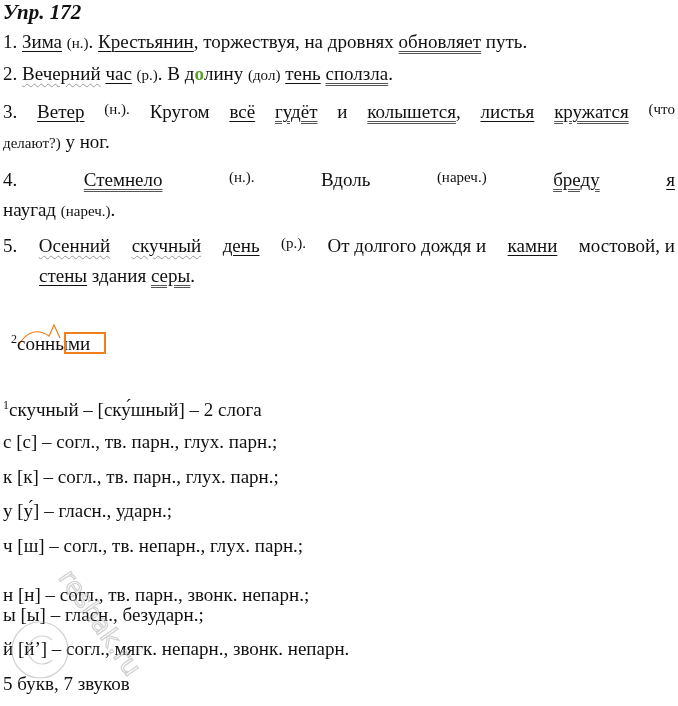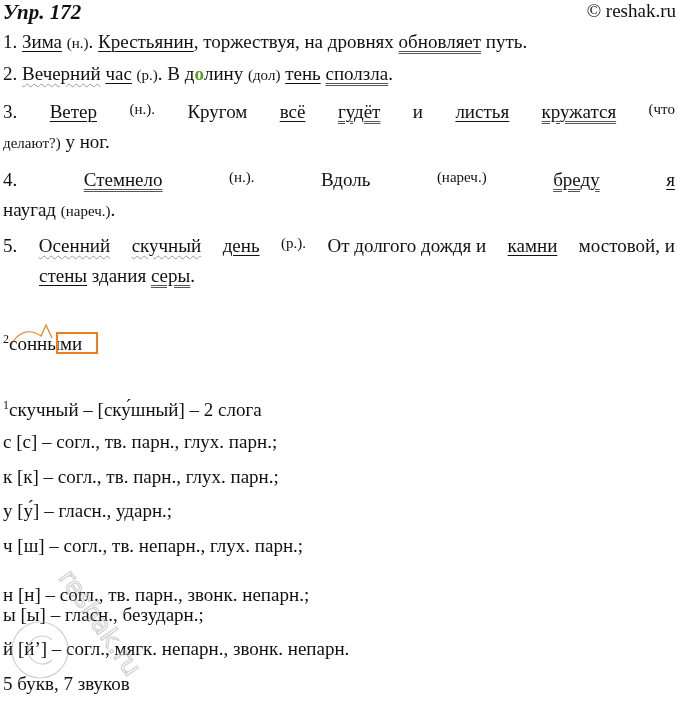--- a/index.html
+++ b/index.html
@@ -12,32 +12,31 @@
   .title { position: absolute; left: 3px; top: 0px; font-size: 21px; font-weight: bold; font-style: italic; }
   .brand { position: absolute; right: 2px; top: 0px; font-size: 19px; }
   .line { position: absolute; left: 3px; font-size: 19px; white-space: nowrap; }
   .just { width: 672px; display: flex; justify-content: space-between; }
   .sm { font-size: 15px; }
   .u1 { text-decoration: underline; text-decoration-thickness: 1px; text-underline-offset: 3px; }
   .u2 { text-decoration: underline double; text-decoration-thickness: 1px; text-underline-offset: 3px; text-decoration-color: #555; }
   .wv { text-decoration: underline wavy; text-decoration-color: #999; text-decoration-thickness: 1px; text-underline-offset: 3px; }
   .green { color: #5aa02c; font-weight: bold; }
   .sup { font-size: 12px; vertical-align: 7px; }
-  .morph { position: absolute; left: 3px; top: 322px; height: 40px; width: 130px; }
+  .morph { position: absolute; left: 11px; top: 322px; height: 40px; width: 130px; }
   .morph .word { position: absolute; left: 0; top: 10px; font-size: 19px; }
   .morph svg { position: absolute; left: 0; top: 0; }
   .ending-box { position: absolute; left: 53px; top: 10px; width: 42px; height: 22px; border: 2px solid #ef7f1a; box-sizing: border-box; }
   .wm { position: absolute; left: 0; top: 560px; width: 200px; height: 146px; opacity: 0.55; pointer-events: none; }
 </style>
 </head>
 <body>
 
 <div class="hdr">
   <div class="title">Упр. 172</div>
-  <div class="brand">© reshak.ru</div>
 </div>
 
 <div class="line" style="top:31px;">
   <span>1.</span>
   <span class="u1">Зима</span>
   <span class="sm">(н.)</span><span>. </span><span class="u1">Крестьянин</span><span>, торжествуя, на дровнях </span><span class="u2">обновляет</span><span> путь.</span>
 </div>
 
 <div class="line" style="top:63px;">
   <span>2.</span>
@@ -50,20 +49,21 @@
 </div>
 
 <div class="line just" style="top:101px;">
   <span>3.</span>
   <span class="u1">Ветер</span>
   <span class="sm">(н.).</span>
   <span>Кругом</span>
   <span class="u1">всё</span>
   <span class="u2">гудёт</span>
   <span>и</span>
+  <span><span class="u2">колышется</span>,</span>
   <span class="u1">листья</span>
   <span class="u2">кружатся</span>
   <span class="sm">(что</span>
 </div>
 <div class="line" style="top:131px;">
   <span class="sm">делают?)</span><span> у ног.</span>
 </div>
 
 <div class="line just" style="top:169px;">
   <span>4.</span>

